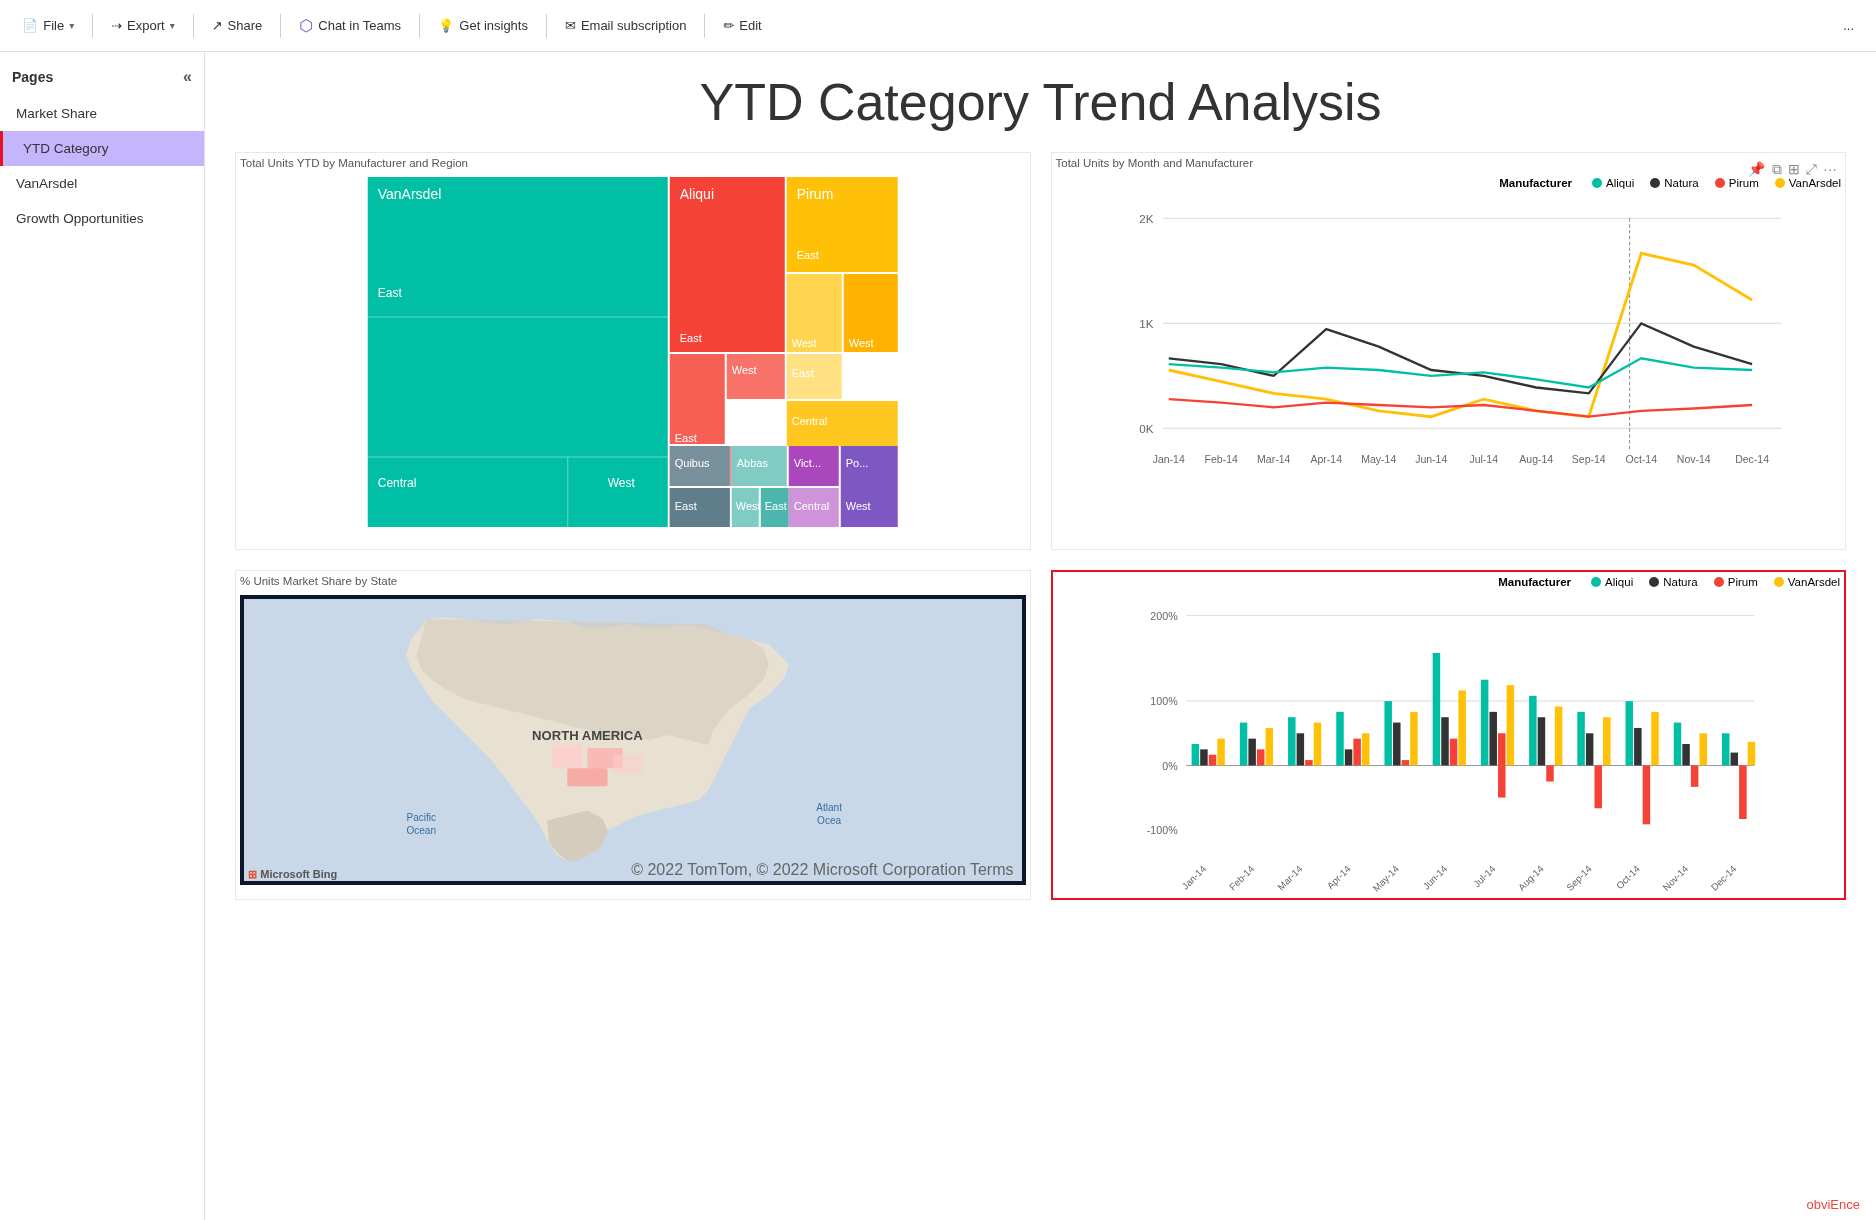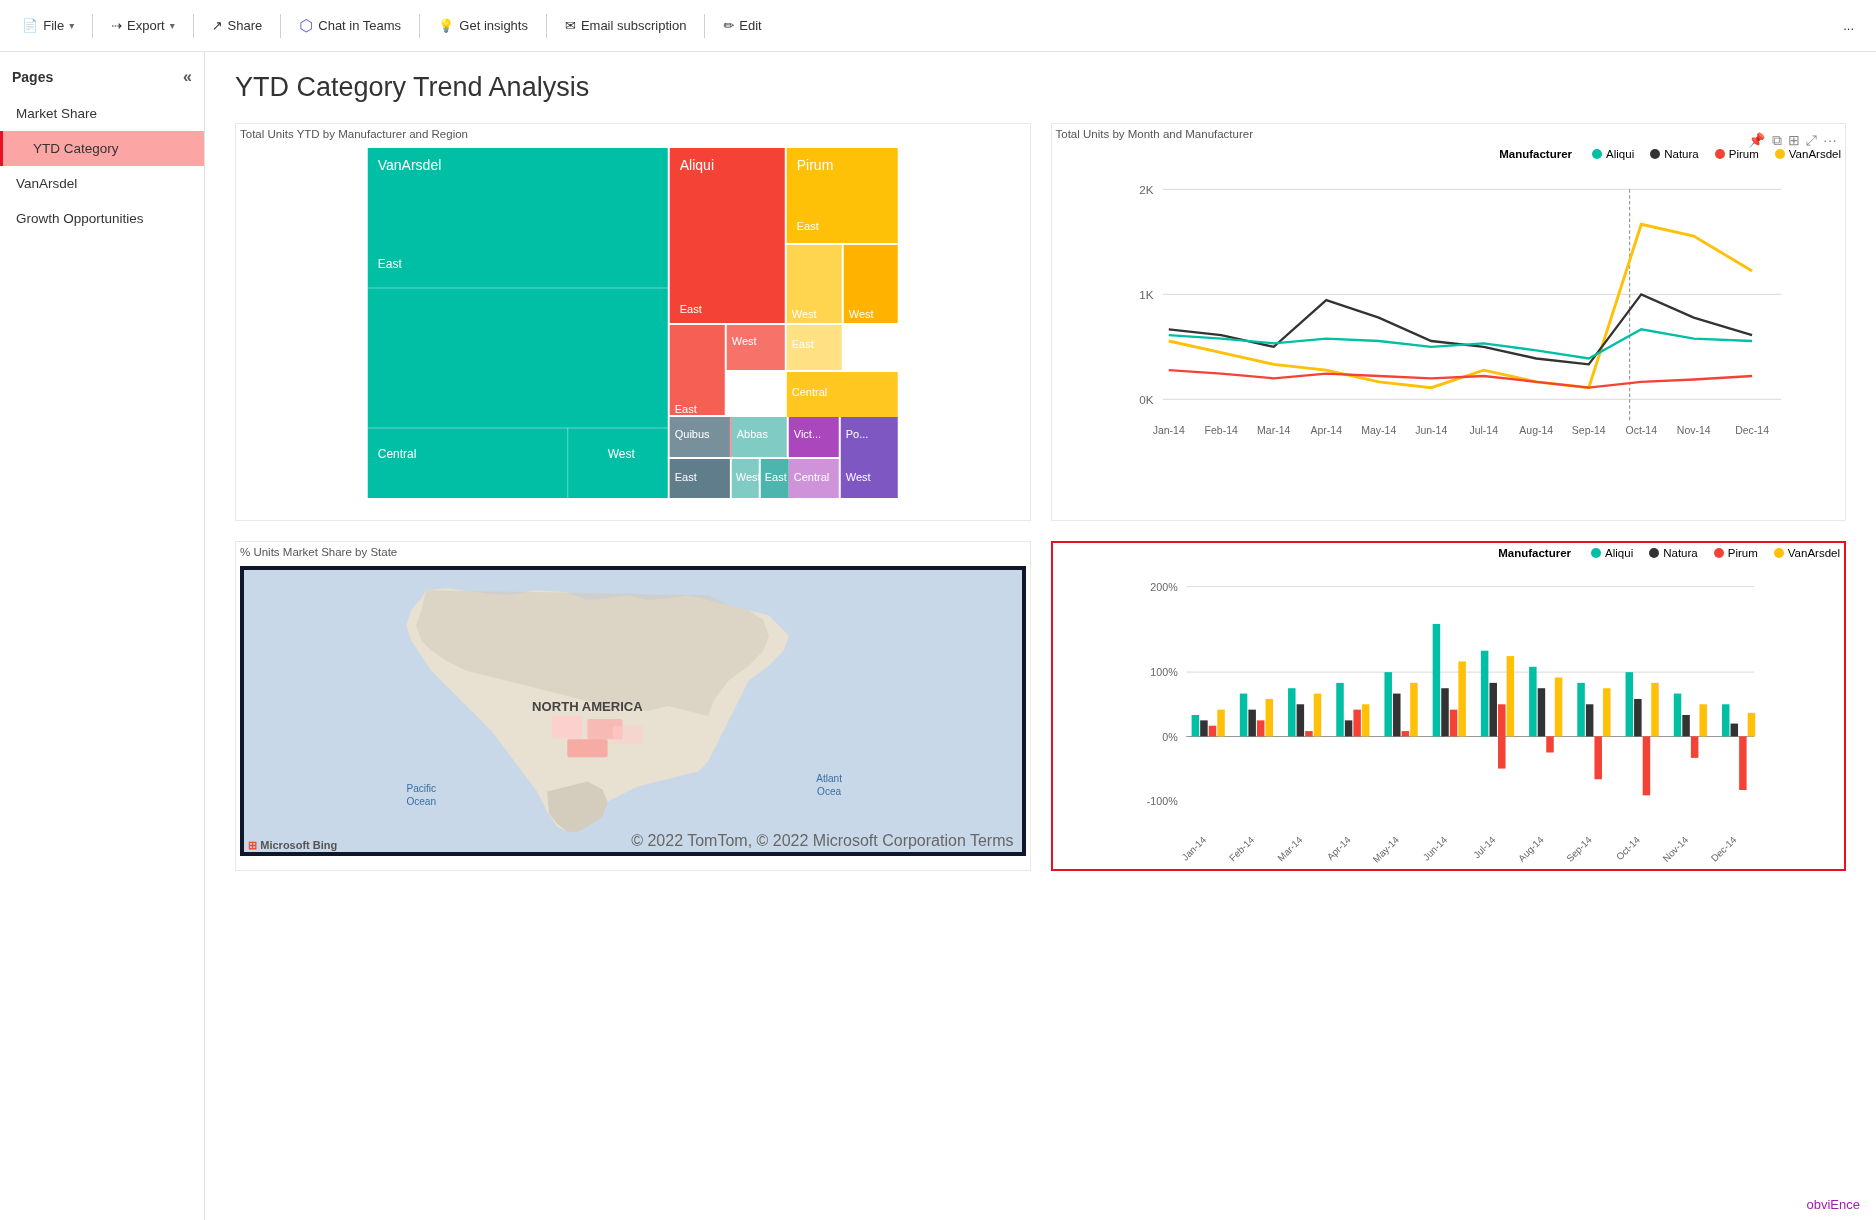--- a/index.html
+++ b/index.html
@@ -15,25 +15,25 @@
     
     .toolbar-btn { display: flex; align-items: center; gap: 5px; padding: 6px 10px; border: none; background: transparent; cursor: pointer; font-size: 13px; color: #333; border-radius: 4px; }
     .toolbar-sep { width: 1px; height: 24px; background: #d0d0d0; margin: 0 4px; }
     .toolbar-chevron { font-size: 10px; color: #666; }
     .more-btn { margin-left: auto; }
 
     
     .sidebar-header { display: flex; align-items: center; justify-content: space-between; padding: 4px 12px 10px 12px; font-weight: 600; font-size: 14px; color: #333; }
     .sidebar-collapse { cursor: pointer; color: #555; font-size: 16px; }
     .sidebar-item { padding: 10px 16px; cursor: pointer; font-size: 13.5px; color: #333; border-radius: 0; }
-    .sidebar-item.active { background: #fca5a5; border-left: 3px solid #e81123; font-weight: 500; padding-left: 30px; }
+    .sidebar-item.active { background: #c4b5fd; border-left: 3px solid #e81123; font-weight: 500; padding-left: 20px; }
 
     
     .page-content { background: #fff; margin: 0; padding: 20px 30px; min-height: 100%; }
-    .page-title { font-size: 27px; font-weight: 300; color: #333; margin-bottom: 20px; letter-spacing: 0; }
+    .page-title { text-align: center; font-size: 52px; font-weight: 300; color: #333; margin-bottom: 20px; letter-spacing: 0; }
 
     
     .visuals-grid { display: grid; grid-template-columns: 1fr 1fr; gap: 20px; }
     .visual-card { background: #fff; border: 1px solid #e8e8e8; padding: 4px; position: relative; }
     .visual-card.highlighted { border: 2px solid #e81123; }
     .visual-title { font-size: 11.5px; color: #555; margin-bottom: 8px; }
     .visual-actions { position: absolute; top: 8px; right: 8px; display: flex; gap: 6px; }
     .visual-action-icon { color: #888; font-size: 14px; cursor: pointer; }
 
     
@@ -53,21 +53,21 @@
     .barchart-container { width: 100%; height: 300px; position: relative; }
     .barchart-container svg { width: 100%; height: 100%; }
 
     
     .legend { display: flex; align-items: center; gap: 16px; font-size: 11.5px; margin-bottom: 6px; flex-wrap: wrap; justify-content: flex-end; }
     .legend-item { display: flex; align-items: center; gap: 4px; }
     .legend-dot { width: 10px; height: 10px; border-radius: 50%; }
     .legend-label-bold { font-weight: 600; margin-right: 4px; }
 
     
-    .branding { position: fixed; bottom: 8px; right: 16px; font-size: 13px; color: #a21caf; }
+    .branding { position: fixed; bottom: 8px; right: 16px; font-size: 13px; color: #ef4444; }
 
     .map-wrapper { position: relative; width: 100%; }
   </style>
 </head>
 <body>
 
 <div class="app-container">
 
   <div class="toolbar">
     <button class="toolbar-btn">

